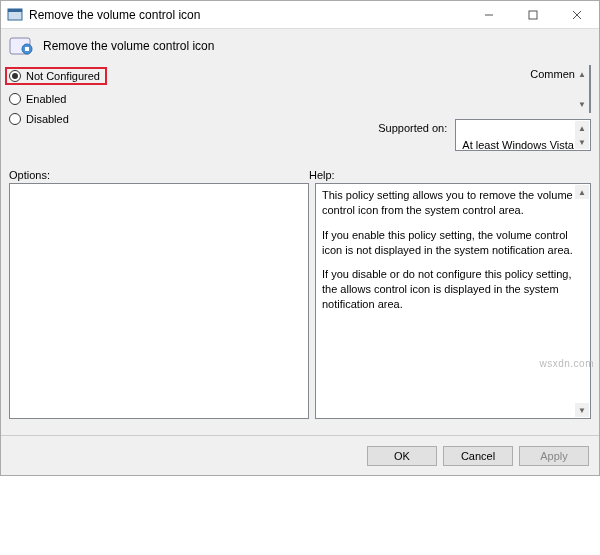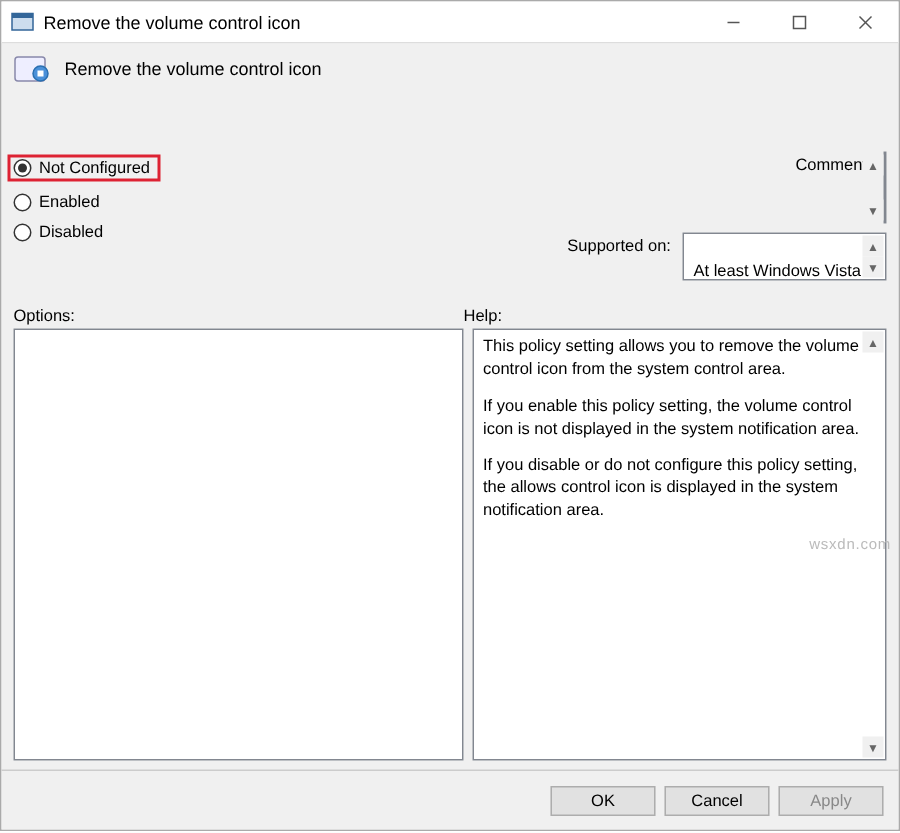--- a/index.html
+++ b/index.html
@@ -1,46 +1,46 @@
 <!DOCTYPE html>
 <html><head>
 <meta charset="utf-8">
 <style>
   * { box-sizing: border-box; font-family: "Segoe UI", Tahoma, sans-serif; font-size: 11px; }
   html, body { margin:0; padding:0; width:600px; height:555px; background:#fff; overflow:hidden; }
-  .window { width:600px; height:554px; border:1px solid #aaa; display:flex; flex-direction:column; background:#f0f0f0; }
+  .window { width:600px; height:476px; border:1px solid #aaa; display:flex; flex-direction:column; background:#f0f0f0; }
   .titlebar { height:28px; background:#fff; display:flex; align-items:center; border-bottom:1px solid #ddd; }
   .titlebar .icon { width:16px; height:16px; margin:0 6px; }
   .titlebar .title { flex:1; color:#000; font-size:12px; }
   .win-btns { display:flex; height:100%; }
   .win-btn { width:44px; display:flex; align-items:center; justify-content:center; color:#555; }
   .content { flex:1; display:flex; flex-direction:column; padding:6px 8px 0 8px; background:#f0f0f0; }
   .header-row { display:flex; align-items:center; margin-bottom:8px; }
   .header-row .policy-icon { width:28px; height:22px; margin-right:6px; }
   .header-row .policy-title { flex:1; font-size:12px; }
   .nav-btns { display:flex; gap:6px; }
   .btn { background:#e1e1e1; border:1px solid #adadad; padding:3px 12px; min-width:80px; text-align:center; }
-  .state-comment { display:flex; margin-bottom:6px;margin-top:36px; }
+  .state-comment { display:flex; margin-bottom:6px; }
   .states { width:96px; }
   .radio-row { display:flex; align-items:center; margin:2px 0 8px 0; }
   .radio-row.highlight { border:2px solid #d23; padding:1px 2px; margin-left:-4px; margin-right:-2px; }
   .radio { width:12px; height:12px; border:1px solid #333; border-radius:50%; margin-right:5px; display:flex; align-items:center; justify-content:center; background:#fff; }
   .radio.selected::after { content:""; width:6px; height:6px; background:#333; border-radius:50%; }
   .field-col { flex:1; display:flex; flex-direction:column;align-items:flex-end; }
   .field-row { display:flex; align-items:flex-start; margin-bottom:6px; }
   .field-row .lbl { width:80px; text-align:right; padding-right:8px; padding-top:3px; }
   .textarea, .supported-box, .panel-box { background:#fff; border:1px solid #828790; position:relative; }
   .textarea { height:48px; flex:1; }
   .supported-box { height:32px; flex:1; padding:19px 16px 3px 6px; color:#000; }
   .scroll-arrow { position:absolute; right:1px; width:14px; height:14px; display:flex; align-items:center; justify-content:center; color:#666; font-size:8px; background:#f0f0f0;}
   .scroll-arrow.up { top:1px; }
   .scroll-arrow.down { bottom:1px; }
   .mid-labels { display:flex; margin-top:6px; }
   .mid-labels .left { width:300px; }
-  .panels { display:flex; gap:6px; flex:1; margin-top:2px; margin-bottom:6px; }
+  .panels { display:flex; gap:6px; flex:1; margin-top:2px; margin-bottom:16px; }
   .panel-box { flex:1; padding:4px 16px 4px 6px; overflow:hidden; }
   .panel-box.options { width:300px; flex:0 0 300px; }
   .panel-box.help p { margin:0 0 10px 0; line-height:1.35; }
   .footer { height:40px; border-top:1px solid #ccc; display:flex; align-items:center; justify-content:flex-end; gap:6px; padding:0 10px; background:#f0f0f0; }
   .footer .btn { min-width:70px; }
   .footer .btn.disabled { color:#888; }
   .watermark { position:absolute; right:6px; top:358px; color:#bbb; font-size:10px; letter-spacing:0.5px; pointer-events:none; }
 </style>
 </head>
 <body>

